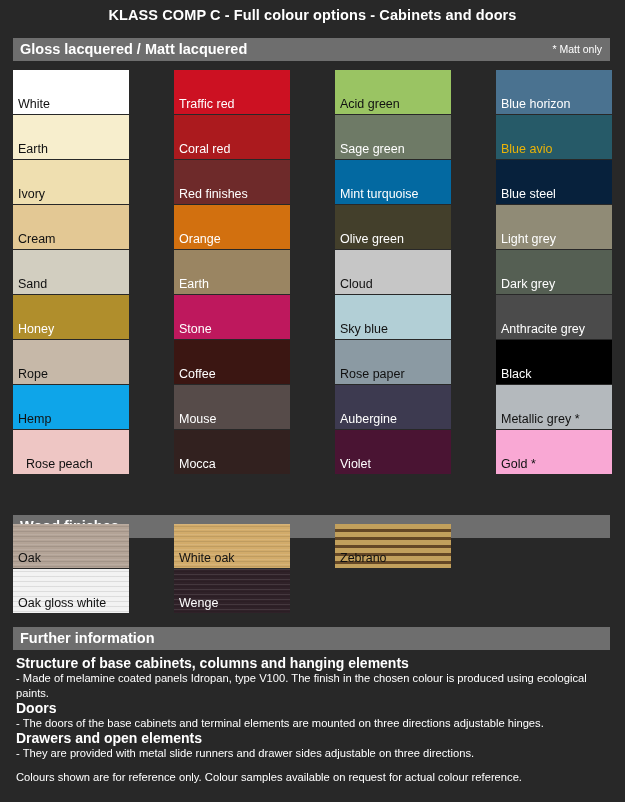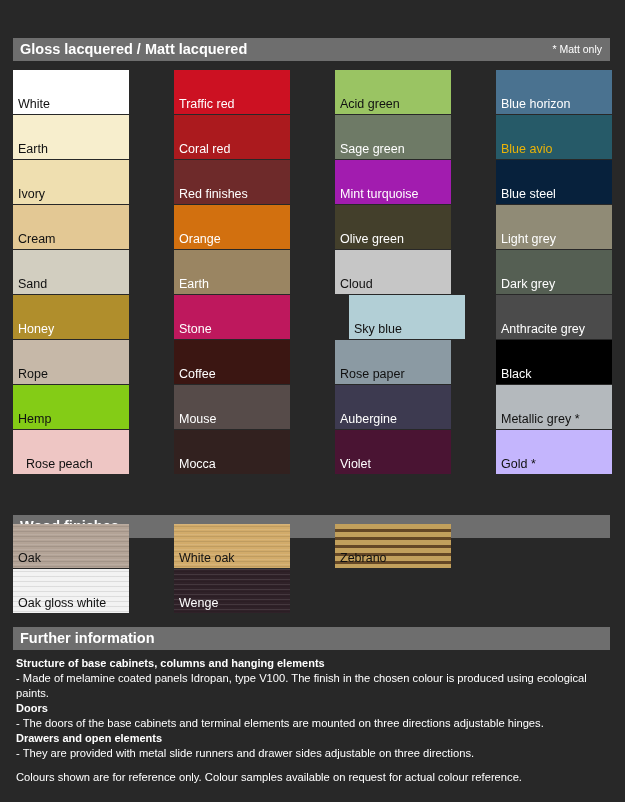--- a/index.html
+++ b/index.html
@@ -86,21 +86,21 @@
 
   
   .info-block {
     position: absolute;
     left: 16px;
     top: 656px;
     width: 600px;
     color: #ffffff;
   }
   .info-block .h {
-    font-size: 11px;
+    font-size: 14px;
     font-weight: bold;
     line-height: 15px;
   }
   .info-block .p {
     font-size: 11.2px;
     font-weight: normal;
     line-height: 15px;
   }
   .footnote {
     position: absolute;
@@ -110,20 +110,21 @@
     color: #ffffff;
     font-size: 11.2px;
     line-height: 15px;
   }
 </style>
 </head>
 <body>
 
 <div class="page">
 
+  <div class="main-title">KLASS COMP C - Full colour options - Cabinets and doors</div>
 
   <div class="section-bar" id="bar-gloss">
     <span class="sb-title">Gloss lacquered / Matt lacquered</span>
     <span class="sb-note">* Matt only</span>
   </div>
 
   <div id="colour-grid">
       <div class="swatch" style="left: 13px; top: 70px; background: rgb(255, 255, 255);">
         <span class="label" style="color: rgb(17, 17, 17);">White</span>
       </div>
@@ -138,21 +139,21 @@
       </div>
       <div class="swatch" style="left: 13px; top: 250px; background: rgb(210, 206, 192);">
         <span class="label" style="color: rgb(17, 17, 17);">Sand</span>
       </div>
       <div class="swatch" style="left: 13px; top: 295px; background: rgb(176, 142, 44);">
         <span class="label" style="color: rgb(255, 255, 255);">Honey</span>
       </div>
       <div class="swatch" style="left: 13px; top: 340px; background: rgb(198, 184, 168);">
         <span class="label" style="color: rgb(17, 17, 17);">Rope</span>
       </div>
-      <div class="swatch" style="left: 13px; top: 385px; background: #84cc16;">
+      <div class="swatch" style="left: 13px; top: 385px; background: #0ea5e9;">
         <span class="label" style="color: rgb(17, 17, 17);">Hemp</span>
       </div>
       <div class="swatch" style="left: 13px; top: 430px; background: rgb(238, 198, 196);">
         <span class="label" style="color: rgb(17, 17, 17); margin-left: 8px;">Rose peach</span>
       </div>
       <div class="swatch" style="left: 174px; top: 70px; background: rgb(204, 17, 34);">
         <span class="label" style="color: rgb(255, 255, 255);">Traffic red</span>
       </div>
       <div class="swatch" style="left: 174px; top: 115px; background: rgb(171, 26, 30);">
         <span class="label" style="color: rgb(255, 255, 255);">Coral red</span>
@@ -177,30 +178,30 @@
       </div>
       <div class="swatch" style="left: 174px; top: 430px; background: rgb(50, 33, 31);">
         <span class="label" style="color: rgb(255, 255, 255);">Mocca</span>
       </div>
       <div class="swatch" style="left: 335px; top: 70px; background: rgb(154, 196, 99);">
         <span class="label" style="color: rgb(17, 17, 17);">Acid green</span>
       </div>
       <div class="swatch" style="left: 335px; top: 115px; background: rgb(110, 122, 102);">
         <span class="label" style="color: rgb(255, 255, 255);">Sage green</span>
       </div>
-      <div class="swatch" style="left: 335px; top: 160px; background: #a21caf;">
+      <div class="swatch" style="left: 335px; top: 160px; background: #0369a1;">
         <span class="label" style="color: rgb(255, 255, 255);">Mint turquoise</span>
       </div>
       <div class="swatch" style="left: 335px; top: 205px; background: rgb(67, 63, 43);">
         <span class="label" style="color: rgb(255, 255, 255);">Olive green</span>
       </div>
       <div class="swatch" style="left: 335px; top: 250px; background: rgb(198, 198, 198);">
         <span class="label" style="color: rgb(17, 17, 17);">Cloud</span>
       </div>
-      <div class="swatch" style="left: 349px; top: 295px; background: rgb(178, 207, 214);">
+      <div class="swatch" style="left: 335px; top: 295px; background: rgb(178, 207, 214);">
         <span class="label" style="color: rgb(17, 17, 17);">Sky blue</span>
       </div>
       <div class="swatch" style="left: 335px; top: 340px; background: rgb(139, 154, 163);">
         <span class="label" style="color: rgb(17, 17, 17);">Rose paper</span>
       </div>
       <div class="swatch" style="left: 335px; top: 385px; background: rgb(61, 58, 80);">
         <span class="label" style="color: rgb(255, 255, 255);">Aubergine</span>
       </div>
       <div class="swatch" style="left: 335px; top: 430px; background: rgb(74, 20, 51);">
         <span class="label" style="color: rgb(255, 255, 255);">Violet</span>
@@ -222,21 +223,21 @@
       </div>
       <div class="swatch" style="left: 496px; top: 295px; background: rgb(75, 75, 75);">
         <span class="label" style="color: rgb(255, 255, 255);">Anthracite grey</span>
       </div>
       <div class="swatch" style="left: 496px; top: 340px; background: rgb(0, 0, 0);">
         <span class="label" style="color: rgb(255, 255, 255);">Black</span>
       </div>
       <div class="swatch" style="left: 496px; top: 385px; background: rgb(180, 185, 189);">
         <span class="label" style="color: rgb(17, 17, 17);">Metallic grey *</span>
       </div>
-      <div class="swatch" style="left: 496px; top: 430px; background: #c4b5fd;">
+      <div class="swatch" style="left: 496px; top: 430px; background: #f9a8d4;">
         <span class="label" style="color: rgb(17, 17, 17);">Gold *</span>
       </div>
     </div>
 
   <div class="section-bar" id="bar-wood">
     <span class="sb-title">Wood finishes</span>
   </div>
 
   <div id="wood-grid">
       <div class="swatch" style="left: 13px; top: 524px; background: rgb(179, 163, 150);">

